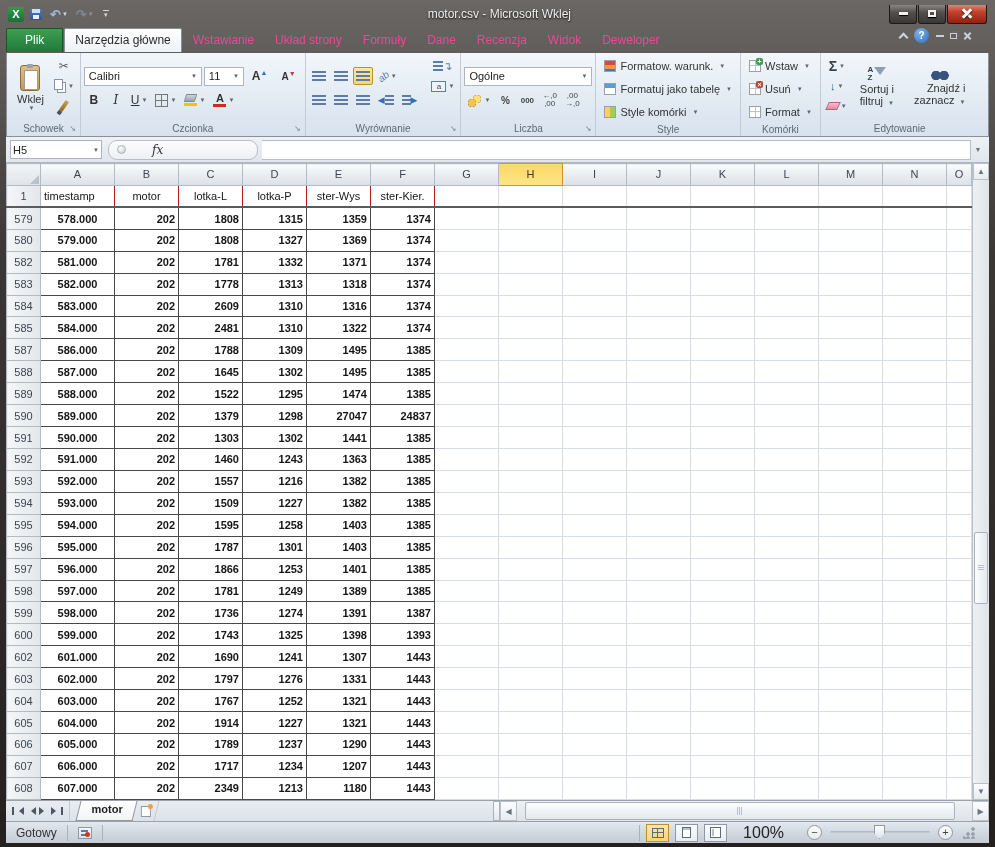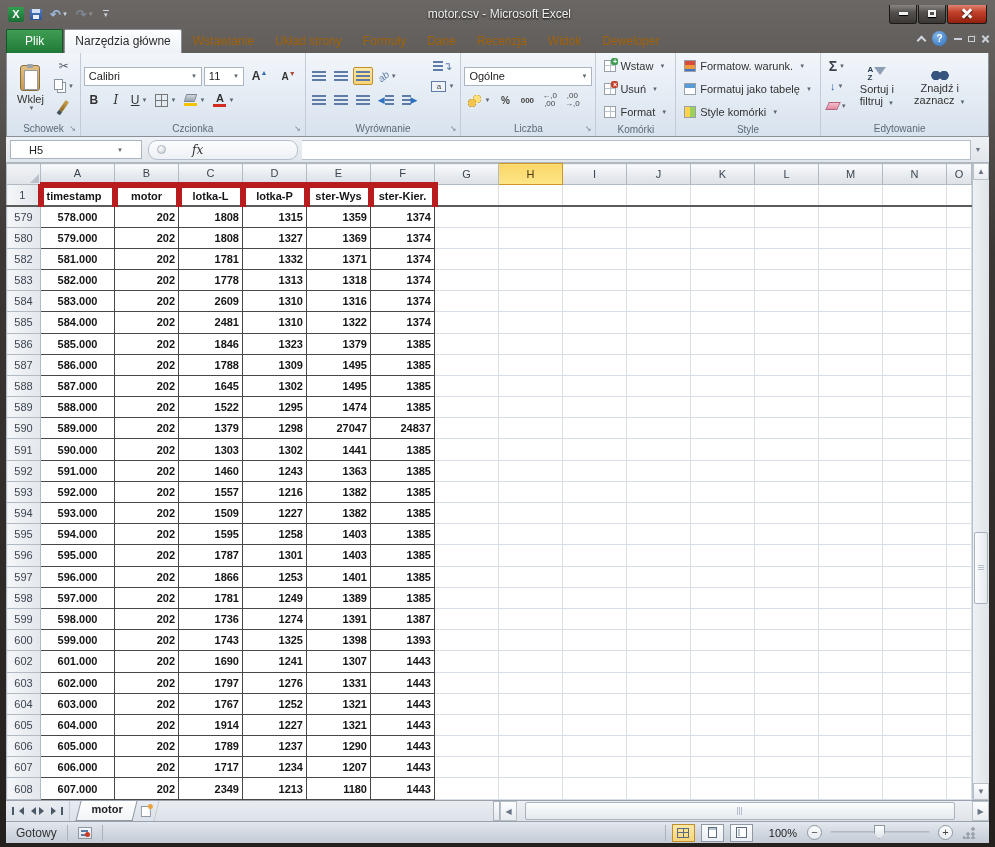--- a/index.html
+++ b/index.html
@@ -21,22 +21,22 @@
   .title-text{flex:1;text-align:center;color:#f0f0f0;font-size:12px;text-shadow:0 1px 2px #000;}
   .winctl{display:flex;padding-right:8px;}
   .wc{width:28px;height:19px;border:1px solid #1c1a19;border-top:none;display:flex;align-items:center;justify-content:center;background:linear-gradient(#8a8684,#54504e 40%,#3a3735);border-radius:0 0 3px 3px;margin-left:1px;position:relative;}
   .wc.close{width:40px;background:linear-gradient(#e08373,#c1412a 40%,#93200e);}
   .bar-min{width:9px;height:3px;background:#f2f2f2;box-shadow:0 1px 1px #000;}
   .box-rest{width:8px;height:7px;border:2px solid #f2f2f2;box-shadow:0 1px 1px #000;}
   .x1,.x2{position:absolute;width:12px;height:3px;background:#fff;box-shadow:0 1px 1px rgba(0,0,0,.6);}
   .x1{transform:rotate(45deg);} .x2{transform:rotate(-45deg);}
 
   
-  .tabrow{position:absolute;left:6px;right:1px;top:28px;height:25px;display:flex;align-items:center;gap:33px;}
-  .tab{color:#a16207;font-size:12px;padding:4px 10px 5px;margin-right:1px;white-space:nowrap;}
+  .tabrow{position:absolute;left:6px;right:19px;top:28px;height:25px;display:flex;align-items:flex-start;gap:33px;}
+  .tab{color:#ec4899;font-size:12px;padding:4px 10px 5px;margin-right:1px;white-space:nowrap;}
   .tab.file{background:linear-gradient(#3f9e52,#1f7a38);color:#fff;border:1px solid #14552a;border-bottom:none;border-radius:2px 2px 0 0;padding:4px 18px 5px;}
   .tab.active{background:linear-gradient(#fdfeff,#eef2f7);color:#2b2b2b;border:1px solid #8b9097;border-bottom:none;border-radius:2px 2px 0 0;}
   .tabrow-right{margin-left:auto;display:flex;align-items:center;gap:7px;padding:0 4px 4px;}
   .chev-up{width:7px;height:7px;border-left:2px solid #cfd6dd;border-top:2px solid #cfd6dd;transform:rotate(45deg);margin-top:3px;}
   .help-btn{width:15px;height:15px;border-radius:50%;background:radial-gradient(circle at 35% 30%,#7fb3e8,#2e6fbe);color:#fff;font-size:10px;font-weight:bold;text-align:center;line-height:15px;}
   .mini-wc{color:#c8cfd6;font-size:10px;letter-spacing:1px;display:flex;gap:6px;align-items:center;}
   .mwc-min{width:8px;height:2px;background:#c8cfd6;}
   .mwc-rest{width:7px;height:6px;border:1px solid #c8cfd6;box-shadow:2px -2px 0 -0px #6b6764;}
   .mwc-x{position:relative;width:9px;height:9px;}
   .mwc-x:before,.mwc-x:after{content:"";position:absolute;left:0;top:4px;width:9px;height:2px;background:#c8cfd6;}
@@ -86,45 +86,45 @@
   .ic-cstyles{width:12px;height:12px;border:1px solid #98a0a8;background:linear-gradient(90deg,#ffd24a 50%,#9ad15a 50%);}
   .ic-cellgrid{width:12px;height:12px;border:1px solid #98a0a8;background:linear-gradient(#b9c4cf,#b9c4cf) center/12px 1px no-repeat,linear-gradient(#b9c4cf,#b9c4cf) center/1px 12px no-repeat,#fff;position:relative;}
   .dot{position:absolute;right:-3px;top:-3px;width:7px;height:7px;border-radius:2px;font-size:7px;line-height:7px;text-align:center;color:#fff;font-weight:bold;}
   .dot.g{background:#3f9e52;} .dot.r{background:#c1412a;}
   .ic-sigma{font-size:14px;font-weight:bold;color:#3a434d;}
   .ic-filldown{font-size:11px;font-weight:bold;color:#2f62ad;}
   .ic-eraser{width:12px;height:8px;background:linear-gradient(#f5bcca,#e48ba1);transform:skewX(-25deg);border:1px solid #b2647e;}
   .az{display:flex;flex-direction:column;font-size:8px;font-weight:bold;color:#2c3e50;line-height:8px;}
   .funnel{width:0;height:0;border:6px solid transparent;border-top:8px solid #8d9db3;margin-left:1px;}
   .ic-bino{width:18px;height:13px;background:radial-gradient(circle at 5px 7.5px,#37547e 4.5px,transparent 5px),radial-gradient(circle at 13px 7.5px,#37547e 4.5px,transparent 5px);}
-  .twoLine{display:flex;flex-direction:column;align-items:center;font-size:11px;color:#333;line-height:12px;padding:1px 3px;white-space:nowrap;}
+  .twoLine{display:flex;flex-direction:column;align-items:flex-end;font-size:11px;color:#333;line-height:12px;padding:1px 3px;white-space:nowrap;}
 
   
   .fbar{position:absolute;left:6px;right:6px;top:137px;height:26px;background:linear-gradient(#eef1f5,#e1e6ec);border-bottom:1px solid #aeb7c0;display:flex;align-items:center;padding:2px 4px;}
-  .namebox{width:132px;height:19px;background:#fff;border:1px solid #aab4bf;display:flex;align-items:center;font-size:11px;color:#222;padding:0 18px;}
+  .namebox{width:92px;height:19px;background:#fff;border:1px solid #aab4bf;display:flex;align-items:center;font-size:11px;color:#222;padding:0 2px;}
   .namebox .dd2{margin-left:auto;}
   .fx-pill{width:150px;height:20px;background:linear-gradient(#fcfdfe,#edf0f4);border:1px solid #b6bfc9;border-radius:9px;margin-left:6px;display:flex;align-items:center;padding:0 8px;gap:26px;}
   .fx-circle{width:9px;height:9px;border-radius:50%;background:radial-gradient(circle at 35% 30%,#fff,#c3cad2);border:1px solid #aab3bd;}
   .fx{font-family:"DejaVu Serif",serif;font-style:italic;font-size:12px;color:#333;}
   .finput{flex:1;height:20px;background:#fff;border:1px solid #b6bfc9;border-left:none;margin-left:4px;}
   .fexpand{width:14px;color:#6b7684;font-size:7px;text-align:center;}
 
   
   .gridwrap{position:absolute;left:6px;right:6px;top:163px;bottom:47px;background:#fff;overflow:hidden;display:flex;}
   table.sheet{border-collapse:collapse;table-layout:fixed;font-size:11px;}
   table.sheet td{height:20px;padding:0 3px;overflow:hidden;white-space:nowrap;}
   td.colhead{height:19px;background:linear-gradient(#fafbfc,#e6eaef 60%,#dde2e8);border:1px solid #b2bac3;color:#3c4550;text-align:center;font-size:11px;padding:0;}
   td.colhead.sel{background:linear-gradient(#fbd768,#fde687);border:1px solid #cf9722;color:#4a3a10;}
   td.corner{background:linear-gradient(#f2f4f6,#e0e4e9);border:1px solid #b2bac3;position:relative;}
   .corner-tri{position:absolute;right:1px;bottom:1px;width:0;height:0;border-left:9px solid transparent;border-bottom:9px solid #b9c1ca;}
   td.rownum{background:linear-gradient(to right,#f4f6f8,#e3e7ec);border:1px solid #b2bac3;color:#3c4550;text-align:center;font-size:11px;padding:0 2px;}
   td.cell{border:1px solid #d7dee8;}
   td.dcell{border:1px solid #474747;font-weight:bold;color:#151515;text-align:right;}
   td.dcell.left{text-align:center;}
-  td.hcell{border:6px solid #b91c1c;font-weight:bold;color:#151515;text-align:center;}
+  td.hcell{border:1px solid #b91c1c;font-weight:normal;color:#151515;text-align:center;}
   td.hcell.left{text-align:left;}
   tr.freeze td{border-bottom:2px solid #5b5b5b;}
   
   .vscroll{width:17px;background:linear-gradient(to right,#eef1f4,#dfe3e8);border-left:1px solid #b8c0c8;display:flex;flex-direction:column;}
   .varrow{height:17px;background:linear-gradient(#fdfdfe,#e8ecf0);border:1px solid #b8c0c8;color:#6a7584;font-size:8px;display:flex;align-items:center;justify-content:center;}
   .vtrack{flex:1;position:relative;}
   .vthumb{position:absolute;left:1px;right:1px;top:352px;height:72px;background:linear-gradient(to right,#fcfdfe,#e4e9ee);border:1px solid #aab3bd;border-radius:2px;}
   .vthumb:before{content:"";position:absolute;left:3px;right:3px;top:50%;height:5px;margin-top:-3px;background:repeating-linear-gradient(to bottom,#b7c0ca 0 1px,transparent 1px 2px);}
 
   
@@ -151,21 +151,21 @@
   .vdiv{width:1px;height:16px;background:#aab3bc;}
   .ic-macro{width:14px;height:12px;background:linear-gradient(#f5f7f9,#dde2e8);border:1px solid #8f99a3;position:relative;}
   .ic-macro:before{content:"";position:absolute;left:2px;top:2px;width:7px;height:2px;background:#5b7aa6;box-shadow:0 4px 0 #5b7aa6;}
   .ic-macro:after{content:"";position:absolute;right:1px;bottom:1px;width:5px;height:5px;border-radius:50%;background:#cc3b21;}
   .status-right{margin-left:auto;display:flex;align-items:center;gap:6px;padding-right:14px;}
   .viewbtn{width:23px;height:18px;border:1px solid #8f99a3;display:flex;align-items:center;justify-content:center;background:linear-gradient(#fbfcfd,#e9edf1);}
   .viewbtn.on{background:linear-gradient(#fde9a6,#f8d478);border-color:#c08f2c;}
   .ic-viewgrid{width:12px;height:10px;border:1px solid #5b6c80;background:linear-gradient(#5b6c80,#5b6c80) center/12px 1px no-repeat,linear-gradient(#5b6c80,#5b6c80) center/1px 10px no-repeat;}
   .ic-viewpage{width:9px;height:11px;border:1px solid #5b6c80;background:#fff;box-shadow:inset 0 2px 0 #b9c4cf;}
   .ic-viewbreak{width:11px;height:11px;border:1px solid #5b6c80;background:#fff;box-shadow:inset 0 0 0 1px #fff,inset 3px 0 0 #b9c4cf;}
-  .zoomlvl{font-size:11px;color:#222;margin:0 4px 0 10px;}
+  .zoomlvl{font-size:16px;color:#222;margin:0 17px 0 10px;}
   .zbtn{width:15px;height:15px;border-radius:50%;border:1px solid #8f99a3;background:linear-gradient(#fdfdfe,#e7ebef);color:#444;font-size:11px;line-height:13px;text-align:center;}
   .ztrack{width:100px;height:3px;background:linear-gradient(#aab3bc,#d7dde3);border-radius:2px;position:relative;margin:0 2px;}
   .zthumb{position:absolute;left:50%;top:-6px;width:11px;height:14px;margin-left:-6px;background:linear-gradient(#fdfdfe,#dfe4ea);border:1px solid #8f99a3;clip-path:polygon(0 0,100% 0,100% 58%,50% 100%,0 58%);}
   .grip{width:12px;height:12px;margin-left:4px;background:radial-gradient(circle at 10px 2px,#9aa3ad 1.5px,transparent 2px),radial-gradient(circle at 10px 7px,#9aa3ad 1.5px,transparent 2px),radial-gradient(circle at 5px 7px,#9aa3ad 1.5px,transparent 2px),radial-gradient(circle at 10px 11px,#9aa3ad 1.5px,transparent 2px),radial-gradient(circle at 5px 11px,#9aa3ad 1.5px,transparent 2px),radial-gradient(circle at 1px 11px,#9aa3ad 1.5px,transparent 2px);}
 </style>
 </head>
 <body>
 
 <div class="titlebar">
   <div class="qat">
@@ -178,21 +178,21 @@
         <span class="dd">▼</span>
       </div>
     <div class="qbtn dim">
         <span class="undo-glyph">↷</span>
         <span class="dd">▼</span>
       </div>
     <div class="qbtn">
         <span style="border-top:1px solid #cdd6e0;padding-top:1px;" class="dd">▼</span>
       </div>
   </div>
-  <div class="title-text">motor.csv  -  Microsoft Excel</div>
+  <div class="title-text">motor.csv  -  Microsoft Wklej</div>
   <div class="winctl">
     <div class="wc">
         <span class="bar-min"></span>
       </div>
     <div class="wc">
         <span class="box-rest"></span>
       </div>
     <div class="wc close">
         <span class="x1"></span>
         <span class="x2"></span>
@@ -395,20 +395,45 @@
     <div class="rlabel">
         <span>Liczba</span>
         <span class="launcher">↘</span>
       </div>
   </div>
 
   <div class="rgroup">
     <div class="rcontent">
       <div class="fcol">
         <div class="stylebtn">
+            <span class="ic-cf"></span>
+            <span>Formatow. warunk.</span>
+            <span class="dd2">▼</span>
+          </div>
+        <div class="stylebtn">
+            <span class="ic-ftable"></span>
+            <span>Formatuj jako tabelę</span>
+            <span class="dd2">▼</span>
+          </div>
+        <div class="stylebtn">
+            <span class="ic-cstyles"></span>
+            <span>Style komórki</span>
+            <span class="dd2">▼</span>
+          </div>
+      </div>
+    </div>
+    <div class="rlabel">
+        <span>Style</span>
+      </div>
+  </div>
+
+  <div class="rgroup">
+    <div class="rcontent">
+      <div class="fcol">
+        <div class="stylebtn">
             <span class="ic-cellgrid">
               <span class="dot g">+</span>
             </span>
             <span>Wstaw</span>
             <span class="dd2">▼</span>
           </div>
         <div class="stylebtn">
             <span class="ic-cellgrid">
               <span class="dot r">×</span>
             </span>
@@ -417,45 +442,20 @@
           </div>
         <div class="stylebtn">
             <span class="ic-cellgrid"></span>
             <span>Format</span>
             <span class="dd2">▼</span>
           </div>
       </div>
     </div>
     <div class="rlabel">
         <span>Komórki</span>
-      </div>
-  </div>
-
-  <div class="rgroup">
-    <div class="rcontent">
-      <div class="fcol">
-        <div class="stylebtn">
-            <span class="ic-cf"></span>
-            <span>Formatow. warunk.</span>
-            <span class="dd2">▼</span>
-          </div>
-        <div class="stylebtn">
-            <span class="ic-ftable"></span>
-            <span>Formatuj jako tabelę</span>
-            <span class="dd2">▼</span>
-          </div>
-        <div class="stylebtn">
-            <span class="ic-cstyles"></span>
-            <span>Style komórki</span>
-            <span class="dd2">▼</span>
-          </div>
-      </div>
-    </div>
-    <div class="rlabel">
-        <span>Style</span>
       </div>
   </div>
 
   <div class="rgroup" style="border-right:none;">
     <div class="rcontent">
       <div class="mini-col">
         <div class="sbtn">
             <span class="ic-sigma">Σ</span>
             <span class="dd2">▼</span>
           </div>
@@ -669,38 +669,20 @@
           <td class="cell"></td>
           <td class="cell"></td>
           <td class="cell"></td>
           <td class="cell"></td>
           <td class="cell"></td>
           <td class="cell"></td>
           <td class="cell"></td>
           <td class="cell"></td>
         </tr>
         <tr>
-          <td class="rownum">586</td>
-          <td class="dcell left">585.000</td>
-          <td class="dcell">202</td>
-          <td class="dcell">1846</td>
-          <td class="dcell">1323</td>
-          <td class="dcell">1379</td>
-          <td class="dcell">1385</td>
-          <td class="cell"></td>
-          <td class="cell"></td>
-          <td class="cell"></td>
-          <td class="cell"></td>
-          <td class="cell"></td>
-          <td class="cell"></td>
-          <td class="cell"></td>
-          <td class="cell"></td>
-          <td class="cell"></td>
-        </tr>
-        <tr>
           <td class="rownum">587</td>
           <td class="dcell left">586.000</td>
           <td class="dcell">202</td>
           <td class="dcell">1788</td>
           <td class="dcell">1309</td>
           <td class="dcell">1495</td>
           <td class="dcell">1385</td>
           <td class="cell"></td>
           <td class="cell"></td>
           <td class="cell"></td>

